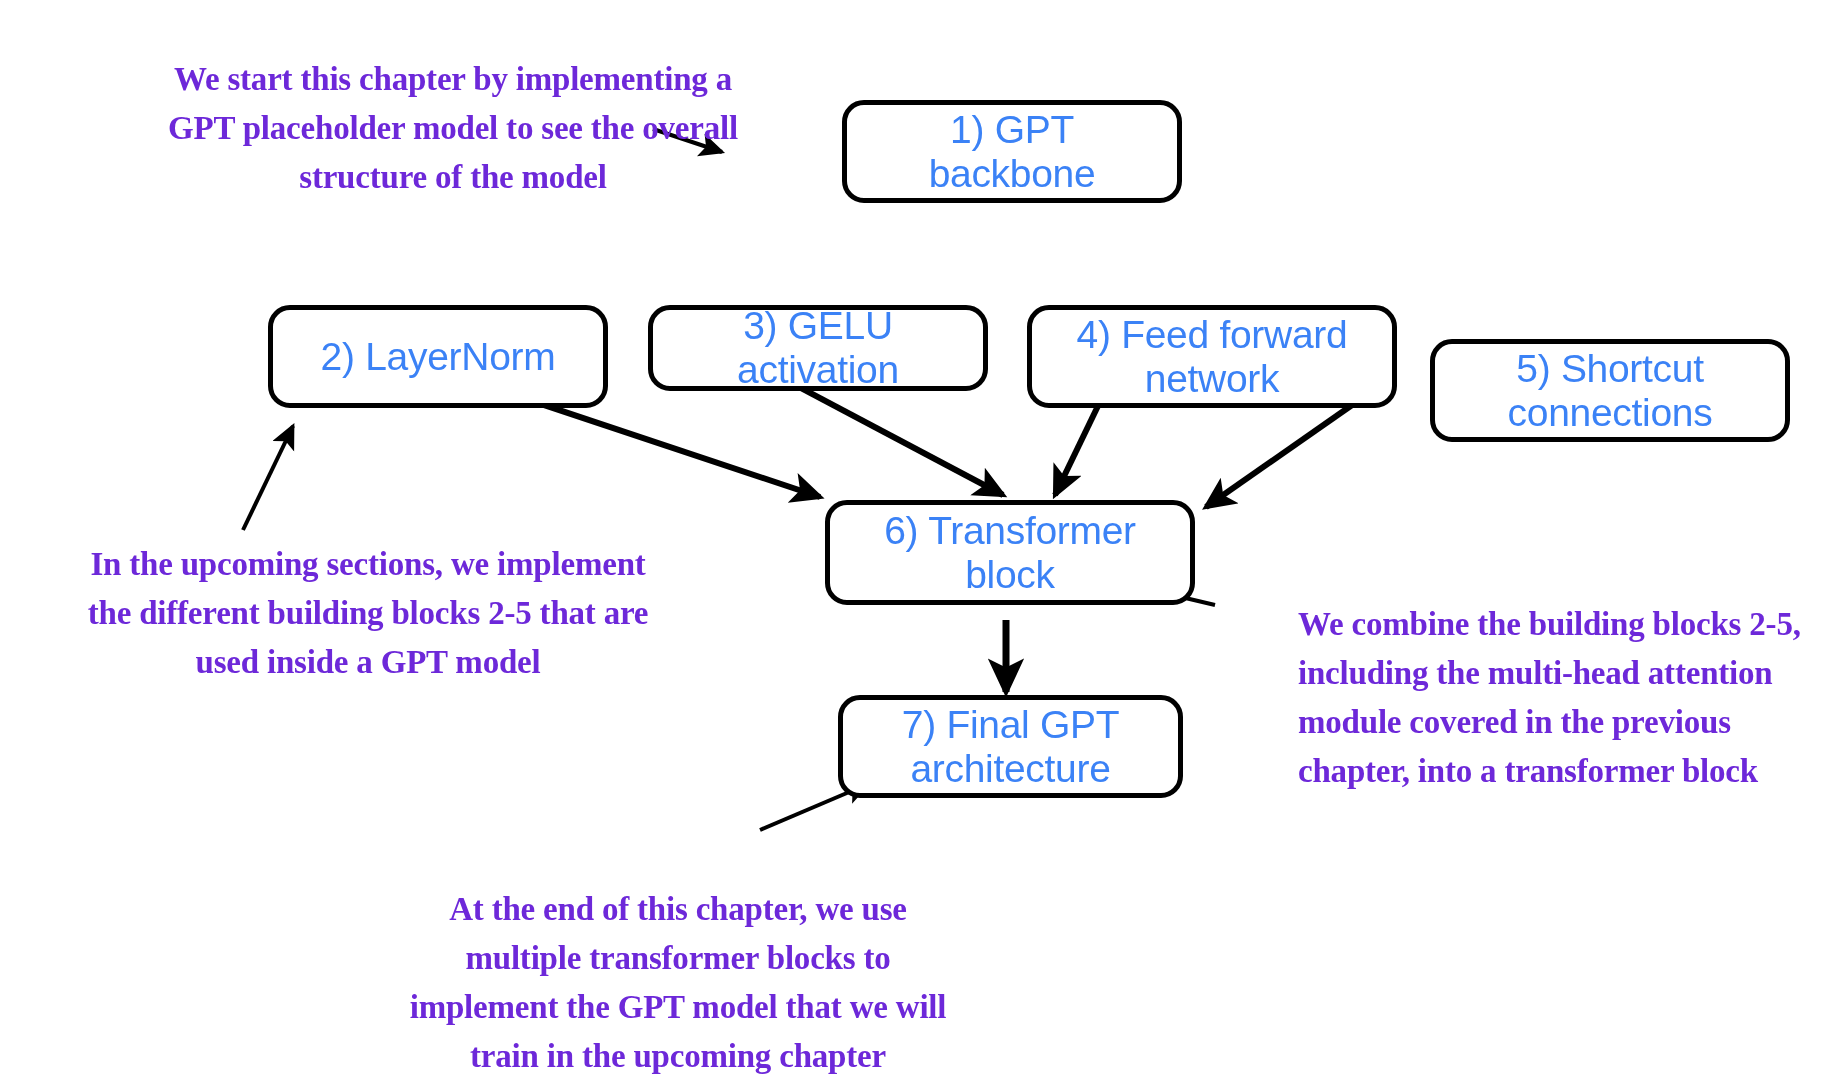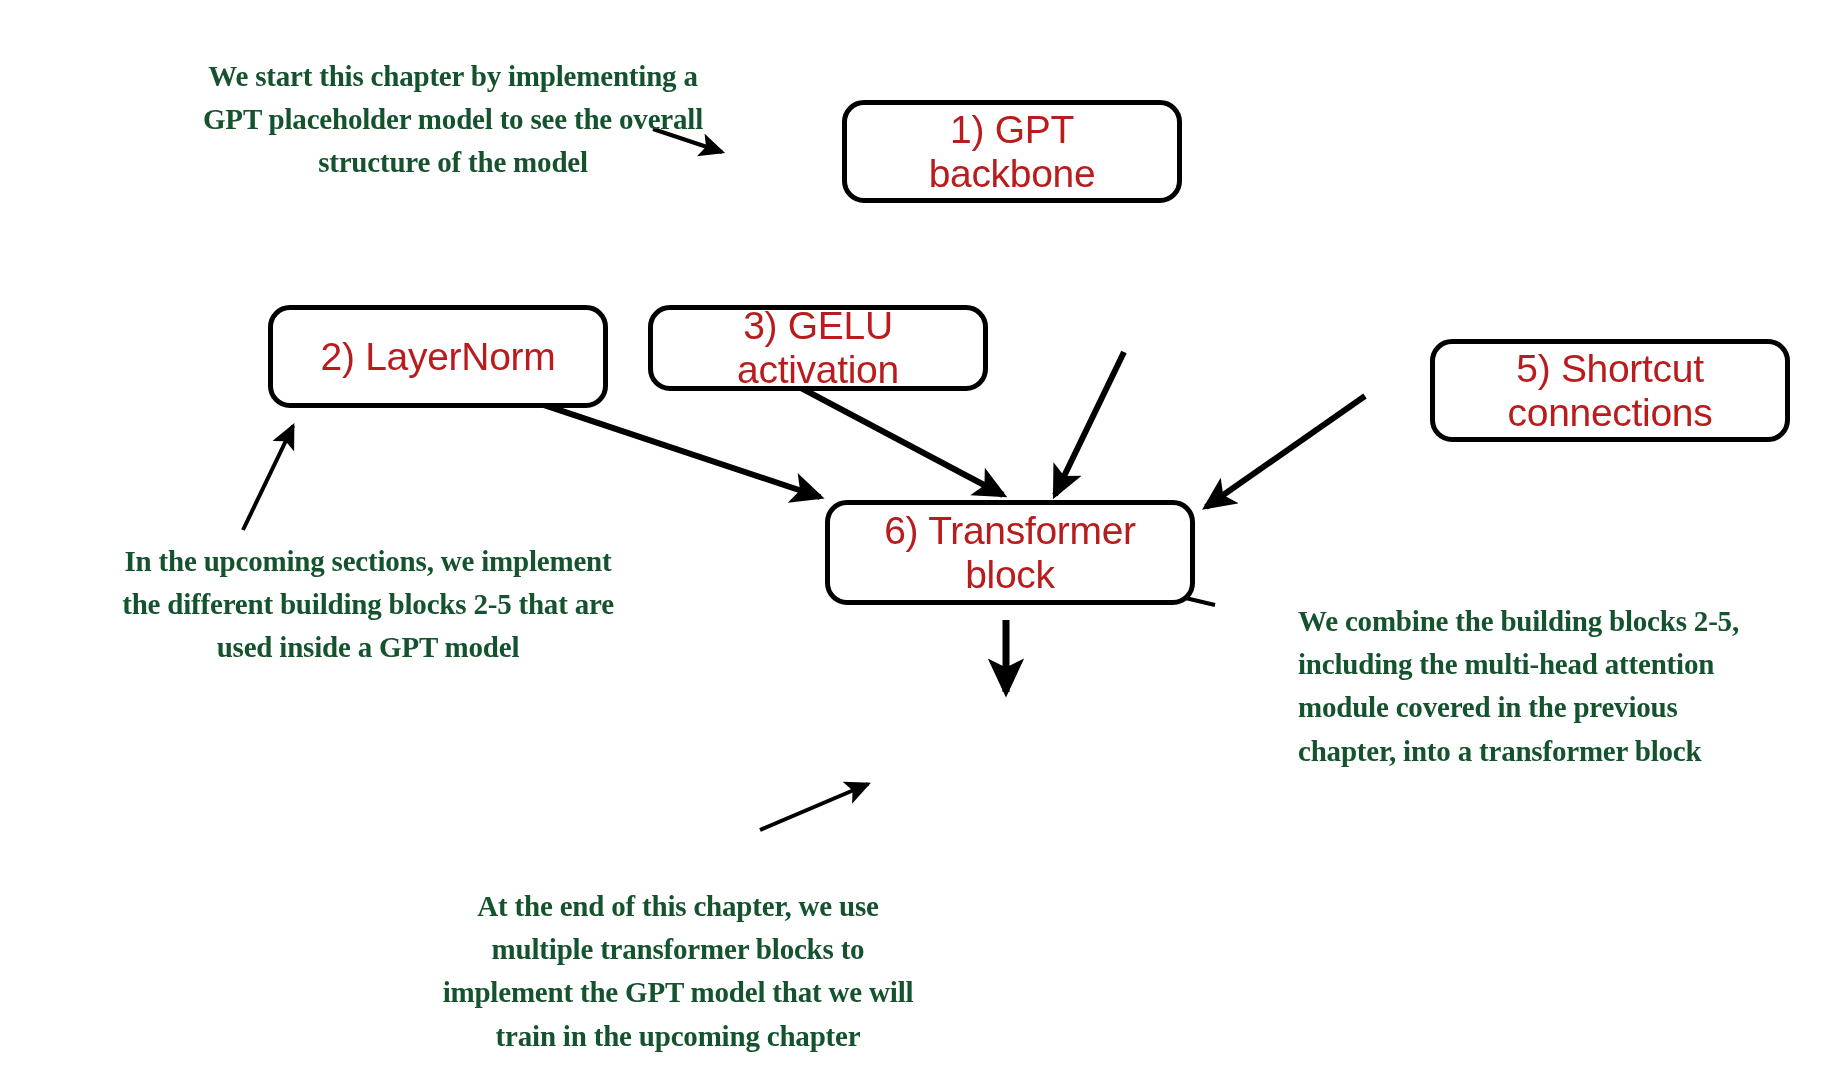--- a/index.html
+++ b/index.html
@@ -30,36 +30,36 @@
     border-radius: 22px;
     background: #ffffff;
     display: flex;
     align-items: center;
     justify-content: center;
     text-align: center;
     font-family: "Liberation Sans", sans-serif;
     font-size: 39px;
     font-weight: 400;
     line-height: 1.12;
-    color: #b91c1c;
+    color: #3b82f6;
     letter-spacing: -0.3px;
     z-index: 2;
   }
   .node-label {
     display: block;
     white-space: pre-line;
     padding: 0 10px;
   }
   .annotation {
     position: absolute;
     font-family: "Liberation Serif", "DejaVu Serif", serif;
     font-weight: 700;
-    font-size: 29px;
+    font-size: 33px;
     line-height: 1.49;
-    color: #14532d;
+    color: #6d28d9;
     text-align: center;
     white-space: pre-line;
     letter-spacing: -0.2px;
     z-index: 3;
   }
 </style>
 </head>
 <body>
 
 <div id="canvas">
@@ -100,31 +100,39 @@
 
   <div class="node" style="left:268px; top:305px; width:340px; height:103px;">
     <span class="node-label">2) LayerNorm</span>
   </div>
 
   <div class="node" style="left:648px; top:305px; width:340px; height:86px;">
     <span class="node-label">3) GELU
 activation</span>
   </div>
 
+  <div class="node" style="left:1027px; top:305px; width:370px; height:103px;">
+    <span class="node-label">4) Feed forward
+network</span>
+  </div>
 
   <div class="node" style="left:1430px; top:307px; width:360px; height:103px;margin-top:32px;">
     <span class="node-label">5) Shortcut
 connections</span>
   </div>
 
   <div class="node" style="left:825px; top:500px; width:370px; height:105px;">
     <span class="node-label">6) Transformer
 block</span>
   </div>
 
+  <div class="node" style="left:838px; top:695px; width:345px; height:103px;">
+    <span class="node-label">7) Final GPT
+architecture</span>
+  </div>
 
   <div class="annotation" style="left:158px; top:55px; width:590px;">We start this chapter by implementing a
 GPT placeholder model to see the overall
 structure of the model</div>
 
   <div class="annotation" style="left:78px; top:540px; width:580px;">In the upcoming sections, we implement
 the different building blocks 2-5 that are
 used inside a GPT model</div>
 
   <div class="annotation" style="left:1298px; top:600px; width:540px; text-align:left;">We combine the building blocks 2-5,

